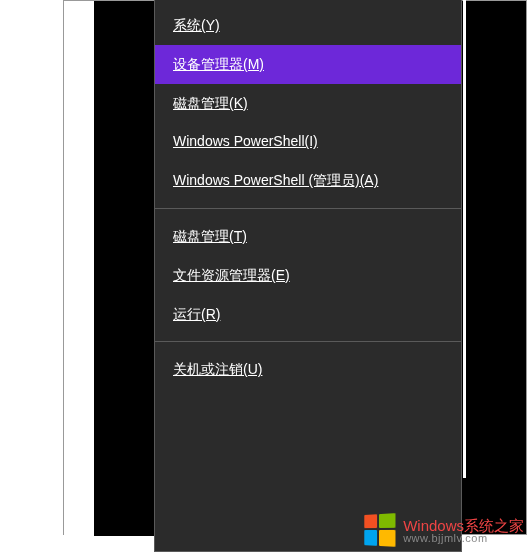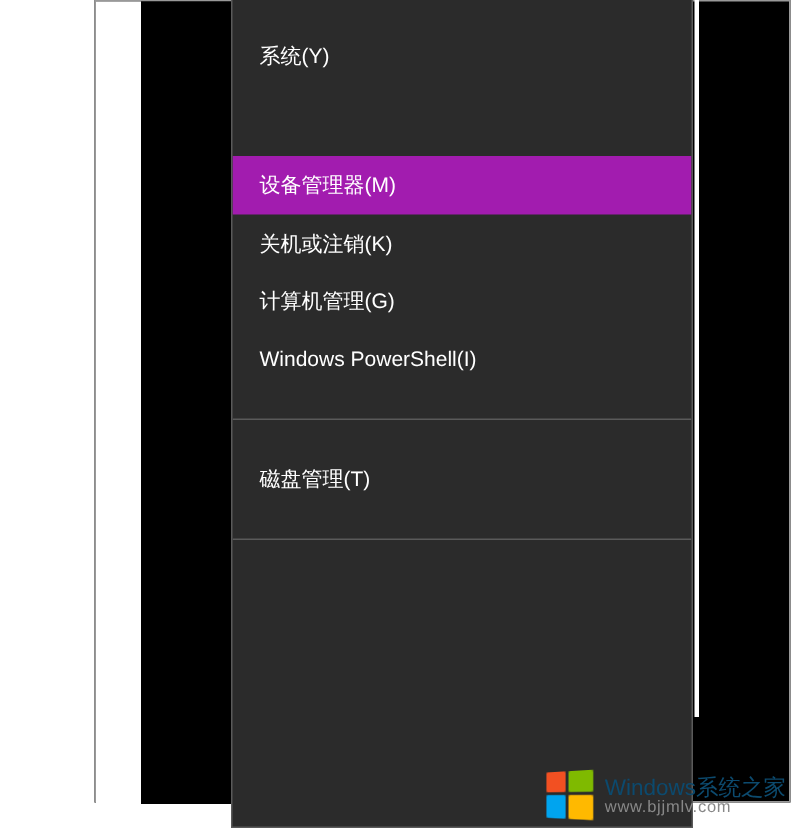--- a/index.html
+++ b/index.html
@@ -47,32 +47,32 @@
       width: 308px;
       height: 552px;
       background: #2b2b2b;
       border: 1px solid #5a5a5a;
       border-top: none;
       color: #fff;
       font-size: 14px;
       overflow: hidden;
     }
     .menu-section {
-      padding: 18px 0;
+      padding: 6px 0;
+      text-decoration: underline;
     }
     .menu-item {
       padding: 11px 16px 11px 18px;
       cursor: pointer;
       color: #ffffff;
       font-size: 14px;
       line-height: 1.2;
     }
     .menu-item.highlighted {
-      background: #a21caf;
-      margin-top: 47px;
+      background: #6d28d9;
     }
     .menu-divider {
       height: 1px;
       background: #5a5a5a;
       margin: 2px 0;
     }
     .watermark {
       position: absolute;
       bottom: 4px;
       right: 6px;
@@ -99,21 +99,21 @@
     .sq2 { background: #7fba00; }
     .sq3 { background: #00a4ef; }
     .sq4 { background: #ffb900; }
     .watermark-text {
       display: flex;
       flex-direction: column;
       line-height: 1;
     }
     .wm-top {
       font-size: 15px;
-      color: #0c4a6e;
+      color: #ef4444;
       font-weight: 500;
     }
     .wm-bottom {
       font-size: 11px;
       color: #888;
       margin-top: 0;
       letter-spacing: 0.5px;
     }
     .thin-line {
       position: absolute;
@@ -138,40 +138,51 @@
 <div class="context-menu">
 
   <div class="menu-section">
     <div class="menu-item">
       <span>系统(Y)</span>
     </div>
     <div class="menu-item highlighted">
       <span>设备管理器(M)</span>
     </div>
     <div class="menu-item">
-      <span>关机或注销(K)</span>
-    </div>
-    <div class="menu-item">
-      <span>计算机管理(G)</span>
+      <span>磁盘管理(K)</span>
     </div>
     <div class="menu-item">
       <span>Windows PowerShell(I)</span>
+    </div>
+    <div class="menu-item">
+      <span>Windows PowerShell (管理员)(A)</span>
     </div>
   </div>
 
   <div class="menu-divider"></div>
 
   <div class="menu-section">
     <div class="menu-item">
       <span>磁盘管理(T)</span>
     </div>
+    <div class="menu-item">
+      <span>文件资源管理器(E)</span>
+    </div>
+    <div class="menu-item">
+      <span>运行(R)</span>
+    </div>
   </div>
 
   <div class="menu-divider"></div>
 
+  <div class="menu-section">
+    <div class="menu-item">
+      <span>关机或注销(U)</span>
+    </div>
+  </div>
 
 </div>
 
 <div class="watermark">
   <div class="win-logo">
     <div class="sq sq1"></div>
     <div class="sq sq2"></div>
     <div class="sq sq3"></div>
     <div class="sq sq4"></div>
   </div>

